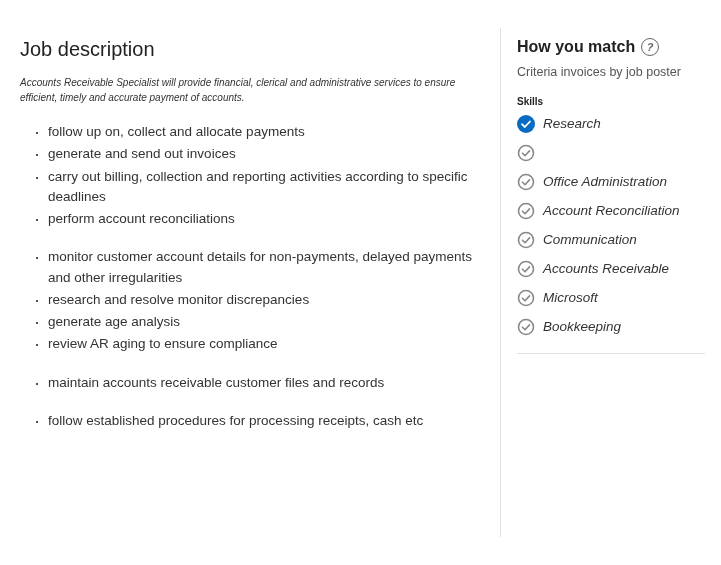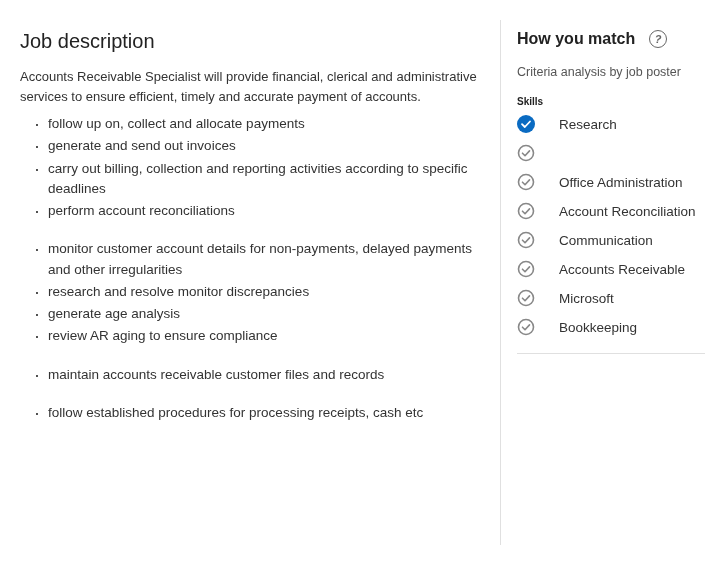--- a/index.html
+++ b/index.html
@@ -8,44 +8,45 @@
       font-size: 14px;
       color: #333;
       background: #fff;
       width: 721px;
       min-height: 565px;
     }
     .container {
       display: flex;
       width: 721px;
       min-height: 565px;
-      padding: 20px 0;
+      padding: 28px 0;
     }
     .left-panel {
       flex: 1;
       padding: 10px 20px 10px 20px;
       border-right: 1px solid #e0e0e0;
       overflow-y: auto;
     }
     .right-panel {
       width: 220px;
       padding: 10px 16px;
       flex-shrink: 0;
     }
     .job-description-title {
       font-size: 20px;
       font-weight: 400;
       color: #222;
       margin-bottom: 14px;
     }
     .job-desc-text {
-      font-size: 13px;
+      font-size: 10px;
       line-height: 1.5;
       color: #333;
-      margin-bottom: 8px;
+      margin-bottom: 17px;
+      font-style: italic;
     }
     .bullet-list {
       list-style: none;
       padding: 0;
       margin: 0 0 8px 0;
     }
     .bullet-list li {
       font-size: 13.5px;
       line-height: 1.5;
       color: #333;
@@ -61,22 +62,22 @@
       line-height: 1.2;
       color: #333;
     }
     .spacer {
       height: 10px;
     }
     
     .how-you-match-header {
       display: flex;
       align-items: flex-start;
-      gap: 14px;
-      margin-bottom: 16px;
+      gap: 6px;
+      margin-bottom: 8px;
     }
     .how-you-match-title {
       font-size: 16px;
       font-weight: 600;
       color: #222;
     }
     .info-icon {
       width: 18px;
       height: 18px;
       border-radius: 50%;
@@ -97,23 +98,24 @@
       line-height: 1.4;
     }
     .skills-label {
       font-size: 10px;
       font-weight: 700;
       color: #222;
       margin-bottom: 8px;
     }
     .skill-item {
       display: flex;
-      align-items: center;
-      gap: 24px;
+      align-items: flex-start;
+      gap: 8px;
       margin-bottom: 8px;
+      font-style: italic;
     }
     .skill-name {
       font-size: 13.5px;
       color: #333;
       line-height: 1.4;
     }
     .divider {
       border: none;
       border-top: 1px solid #e0e0e0;
       margin-top: 14px;
@@ -155,21 +157,21 @@
     <ul class="bullet-list">
       <li>follow established procedures for processing receipts, cash etc</li>
     </ul>
   </div>
 
   <div class="right-panel">
     <div class="how-you-match-header">
       <span class="how-you-match-title">How you match</span>
       <span class="info-icon">?</span>
     </div>
-    <p class="criteria-text">Criteria analysis by job poster</p>
+    <p class="criteria-text">Criteria invoices by job poster</p>
     <div class="skills-label">Skills</div>
 
     <div id="skills-container">
         <div class="skill-item">
           <span><svg width="18" height="18" viewBox="0 0 18 18" fill="none" xmlns="http://www.w3.org/2000/svg">
         <circle cx="9" cy="9" r="9" fill="#0a6bc2"></circle>
         <path d="M5 9.2l2.8 2.8 5.2-5.5" stroke="#fff" stroke-width="1.8" stroke-linecap="round" stroke-linejoin="round"></path>
       </svg></span>
           <span class="skill-name">Research</span>
         </div>

